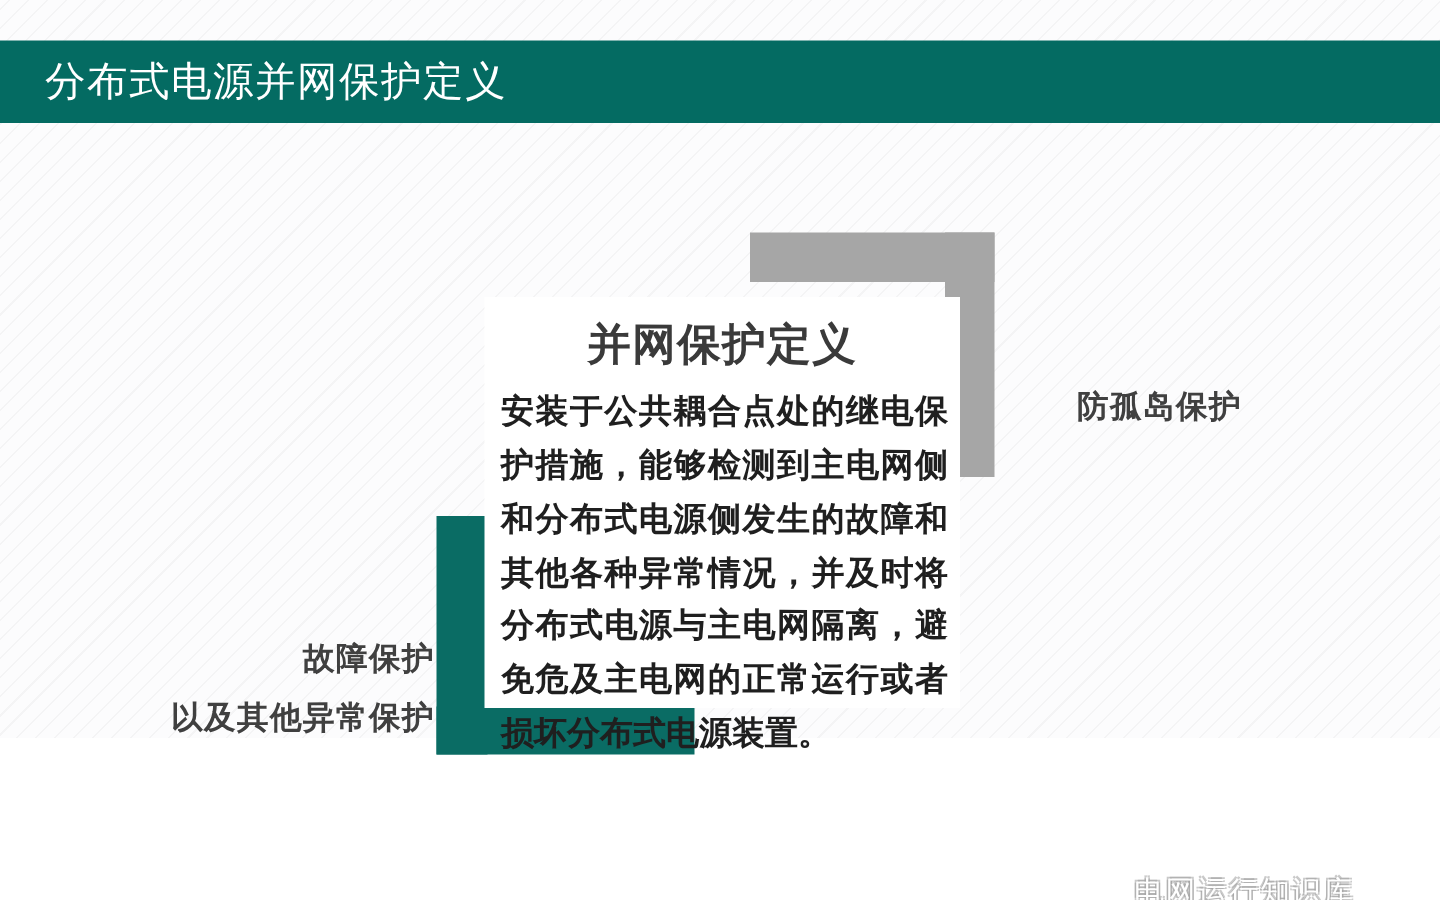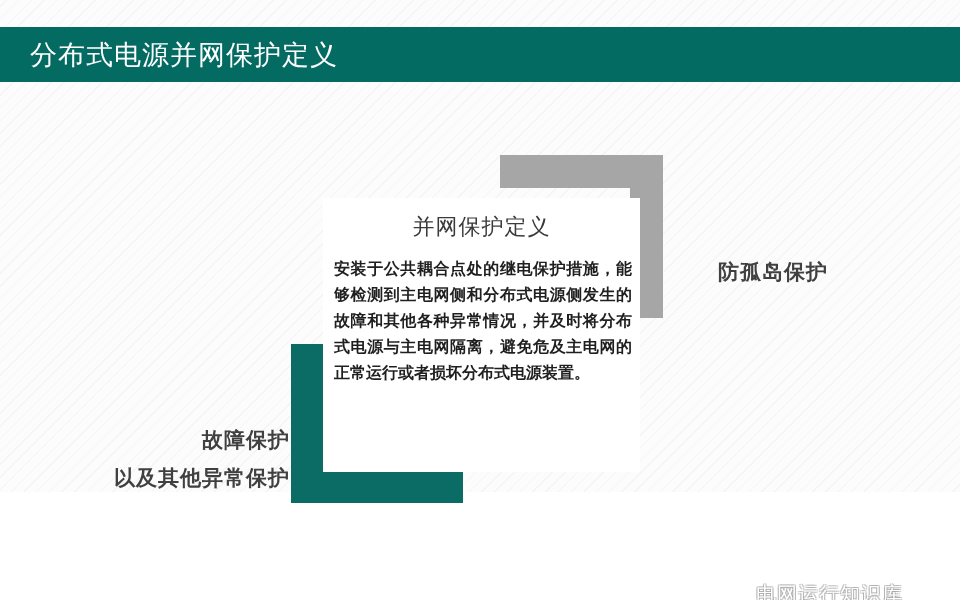--- a/index.html
+++ b/index.html
@@ -114,32 +114,32 @@
     width: 317px;
     height: 274px;
     background: #ffffff;
   }
   #card-title {
     position: absolute;
     top: 18px;
     left: 0;
     width: 100%;
     text-align: center;
-    font-size: 22px;
-    font-weight: normal;
+    font-size: 29px;
+    font-weight: bold;
     color: #3a3a3a;
     letter-spacing: 1px;
     line-height: 1;
   }
   #card-body {
     position: absolute;
     top: 58px;
     left: 11px;
     width: 298px;
-    font-size: 16px;
+    font-size: 22px;
     font-weight: bold;
     color: #1f1f1f;
     line-height: 1.63;
     text-align: justify;
     text-align-last: left;
     letter-spacing: 0px;
   }
 
   
   .callout-label {

